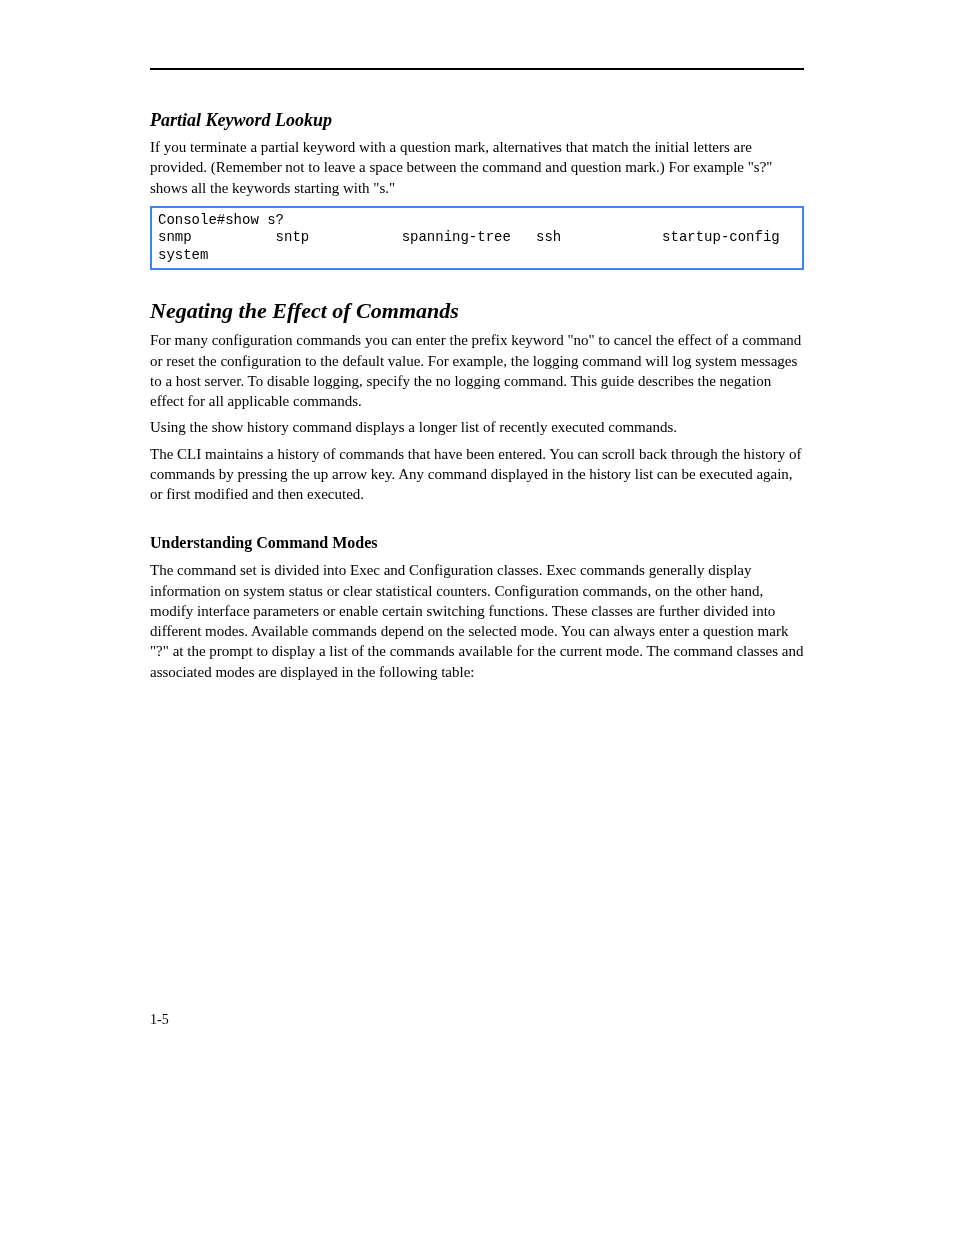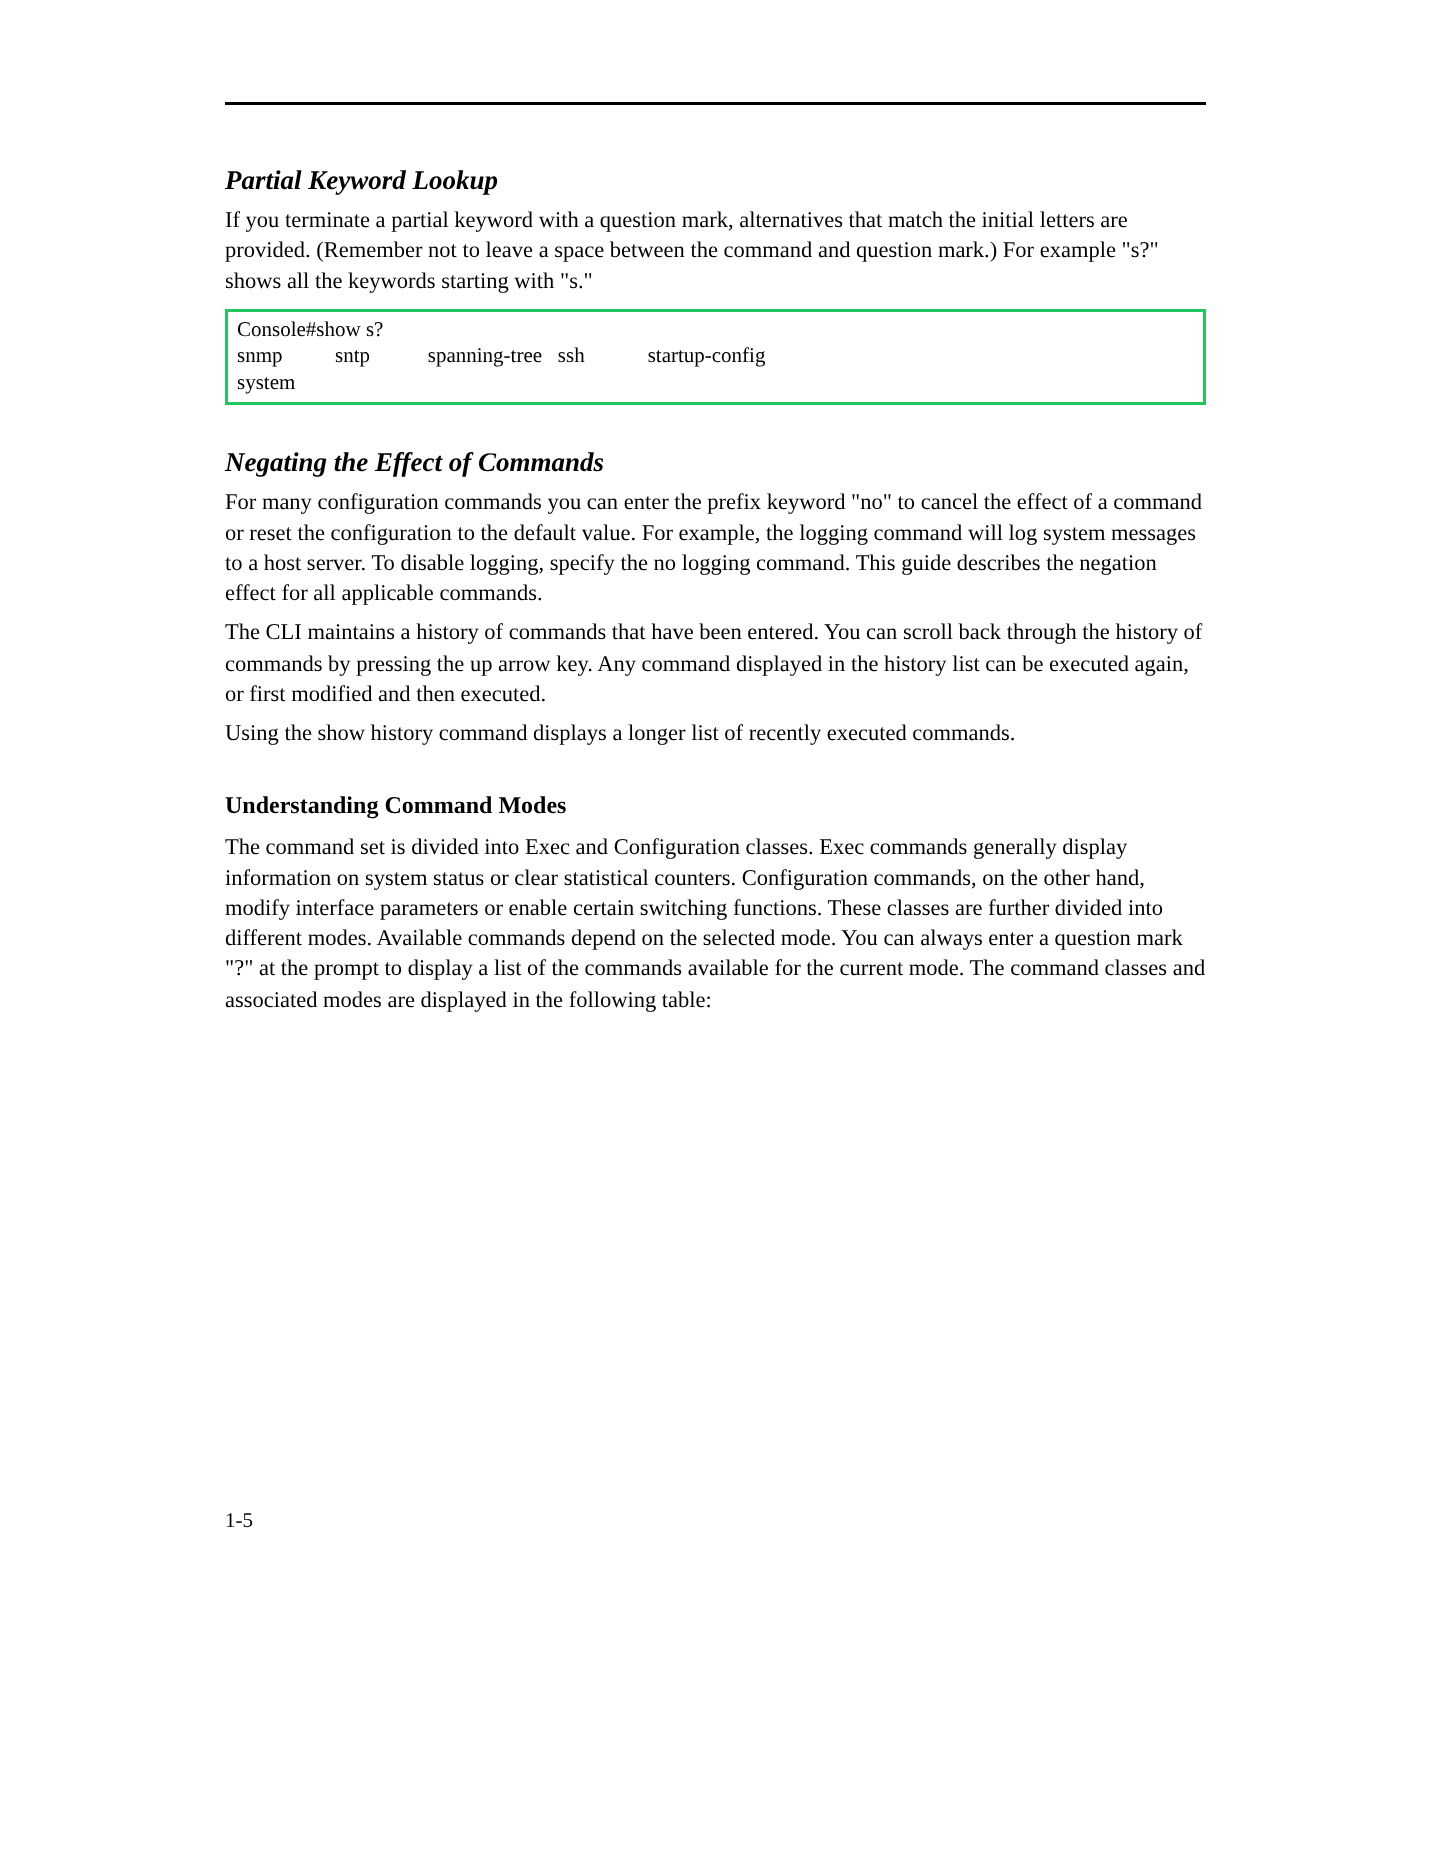--- a/index.html
+++ b/index.html
@@ -25,33 +25,33 @@
     font-style: italic;
     font-size: 18px;
     margin: 22px 0 6px 0;
   }
   .body-text {
     font-size: 15px;
     line-height: 1.35;
     margin: 0 0 6px 0;
   }
   .code-box {
-    border: 2px solid #22c55e;
+    border: 2px solid #3b82f6;
     padding: 4px 6px 4px 6px;
-    font-family: Liberation Serif, serif;
+    font-family: Liberation Mono, monospace;
     font-size: 14px;
     line-height: 1.25;
     white-space: pre;
     margin: 8px 0 12px 0;
     overflow: hidden;
   }
   .sub-title {
     font-weight: bold;
     font-style: italic;
-    font-size: 18px;
+    font-size: 22px;
     margin: 28px 0 6px 0;
   }
   .h2-title {
     font-weight: bold;
     font-size: 16px;
     margin: 30px 0 8px 0;
   }
   .page-footer {
     font-size: 14px;
     margin-top: 330px;
@@ -67,20 +67,20 @@
   <div class="section-title">Partial Keyword Lookup</div>
   <p class="body-text">If you terminate a partial keyword with a question mark, alternatives that match the initial letters are provided. (Remember not to leave a space between the command and question mark.) For example "s?" shows all the keywords starting with "s."</p>
 
   <div class="code-box"><span>Console#show s?</span>
 <span>snmp          sntp           spanning-tree   ssh            startup-config</span>
 <span>system</span></div>
 
   <div class="sub-title">Negating the Effect of Commands</div>
   <p class="body-text">For many configuration commands you can enter the prefix keyword "no" to cancel the effect of a command or reset the configuration to the default value. For example, the logging command will log system messages to a host server. To disable logging, specify the no logging command. This guide describes the negation effect for all applicable commands.</p>
 
+  <p class="body-text">Using the show history command displays a longer list of recently executed commands.</p>
   <p class="body-text">The CLI maintains a history of commands that have been entered. You can scroll back through the history of commands by pressing the up arrow key. Any command displayed in the history list can be executed again, or first modified and then executed.</p>
-  <p class="body-text">Using the show history command displays a longer list of recently executed commands.</p>
 
   <div class="h2-title">Understanding Command Modes</div>
   <p class="body-text">The command set is divided into Exec and Configuration classes. Exec commands generally display information on system status or clear statistical counters. Configuration commands, on the other hand, modify interface parameters or enable certain switching functions. These classes are further divided into different modes. Available commands depend on the selected mode. You can always enter a question mark "?" at the prompt to display a list of the commands available for the current mode. The command classes and associated modes are displayed in the following table:</p>
 
   <div class="page-footer">1-5</div>
 </div>
 
 </body></html>

